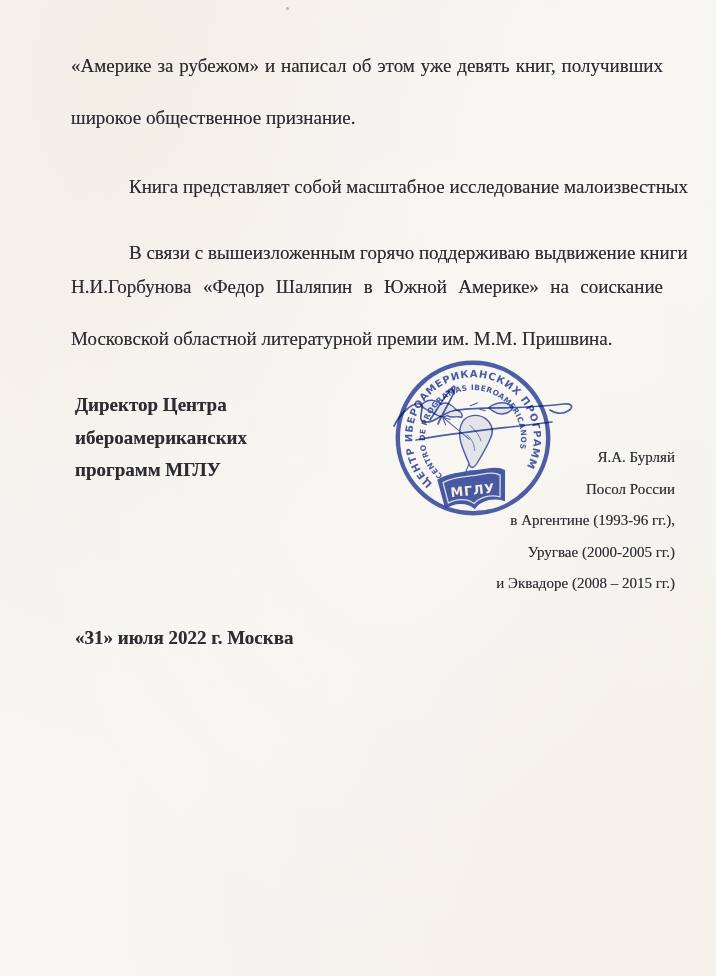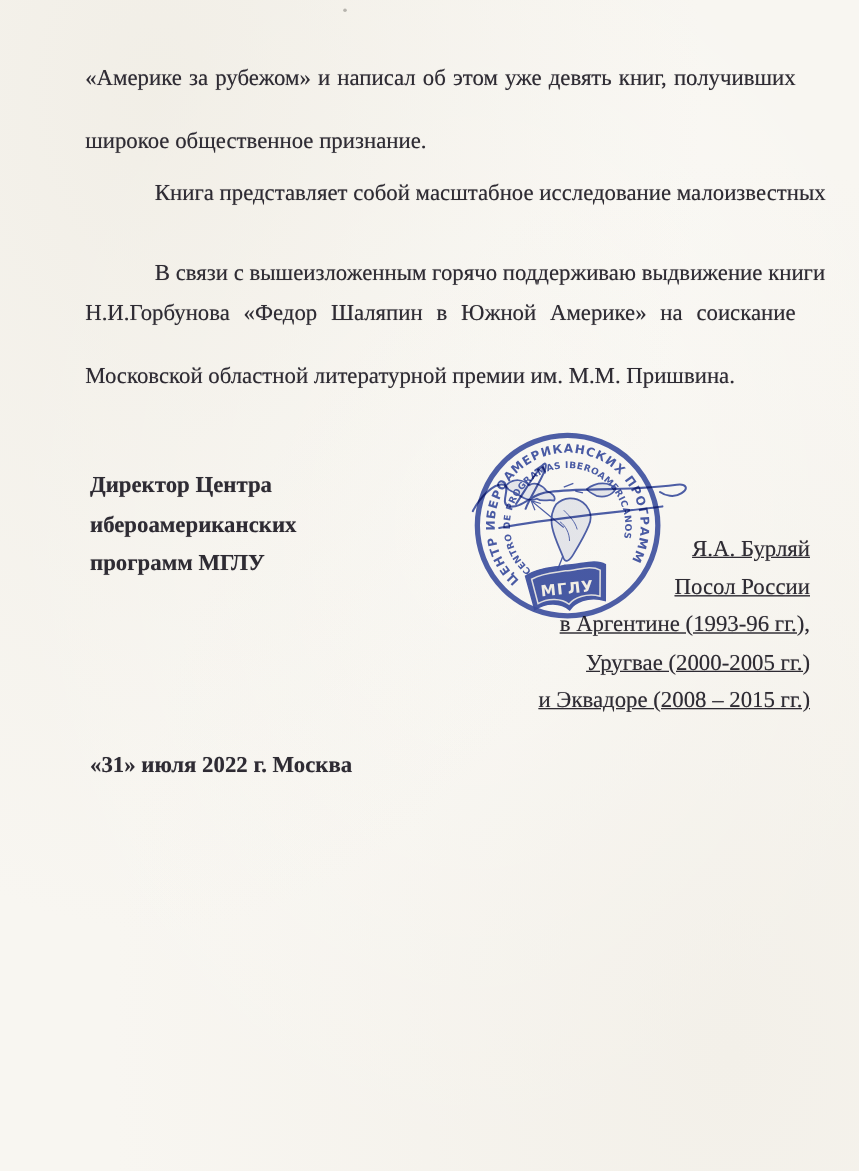--- a/index.html
+++ b/index.html
@@ -16,24 +16,24 @@
     color: #2e2b33;
   }
   .abs { position: absolute; }
   .bodytext { left: 71px; width: 592px; font-size: 19px; }
   .bodytext .ln {
     display: block; height: 34px; line-height: 34px;
     text-shadow: 0 0 0.6px rgba(46,43,51,0.55);
   }
   .jl { text-align: justify; text-align-last: justify; white-space: nowrap; }
   .ll { text-align: left; white-space: nowrap; margin-top: 18px; }
-  .ind { text-indent: 58px; }
+  .ind { text-indent: 58px; margin-top: 25px; }
   .sigblock { left: 75px; top: 389px; font-size: 19px; }
   .sigblock .ln { display: block; height: 32.5px; line-height: 32.5px; text-shadow: 0 0 0.6px rgba(46,43,51,0.5); font-weight: bold; }
-  .rightblock { right: 41px; top: 442px; font-size: 19px; text-align: right; z-index: 2; text-decoration: underline; }
+  .rightblock { right: 41px; top: 442px; font-size: 15px; text-align: right; z-index: 2; }
   .rightblock .ln { display: block; height: 31.5px; line-height: 31.5px; white-space: nowrap; text-shadow: 0 0 0.6px rgba(46,43,51,0.5); }
   .dateline { left: 75px; top: 622px; font-size: 19px; height: 32px; line-height: 32px; text-shadow: 0 0 0.6px rgba(46,43,51,0.5); font-weight: bold; }
   #stamp { left: 393px; top: 358px; width: 160px; height: 160px; z-index: 3; mix-blend-mode: multiply; }
   #signature { left: 386px; top: 380px; width: 200px; height: 78px; z-index: 4; mix-blend-mode: multiply; }
   .speck { position: absolute; background: rgba(70,66,60,0.35); border-radius: 50%; }
 </style>
 </head>
 <body>
 
 <div class="abs bodytext" style="top:49px;">

